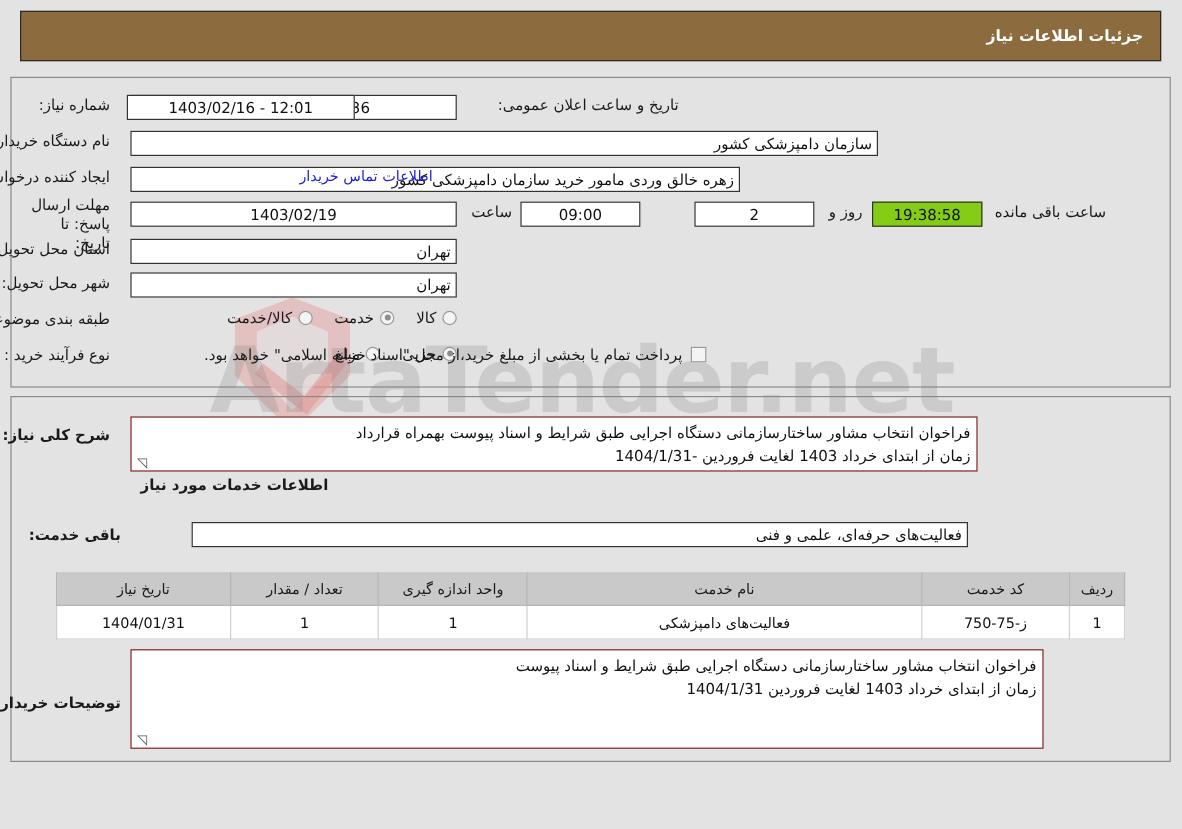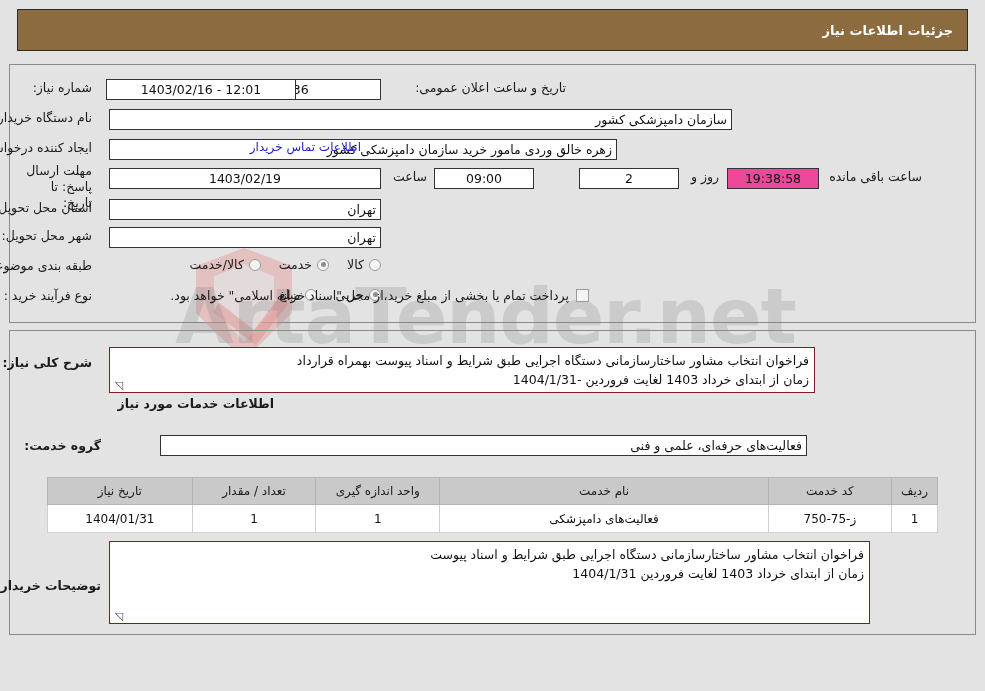--- a/index.html
+++ b/index.html
@@ -137,21 +137,21 @@
     font-size: 12.5px;
     padding: 0 4px;
     color: #111111;
     overflow: hidden;
     text-overflow: clip;
     white-space: nowrap;
   }
   .fld.ctr { text-align: center; }
   .fld.rgt { text-align: right; }
   .fld.num { direction: ltr; text-align: center; font-family: "DejaVu Sans", "Liberation Sans", sans-serif; }
-  .fld.yellow { background: #ec4899; }
+  .fld.yellow { background: #84cc16; }
 
   .link {
     color: #2222cc;
     font-size: 12px;
     text-decoration: none;
   }
 
   
   .radio {
     display: inline-block;
@@ -388,21 +388,21 @@
 </div>
 <div class="tarea" style="position:absolute; right:170px; top:347px; width:706px; height:46px; z-index:7;">
   <p>فراخوان انتخاب مشاور ساختارسازمانی دستگاه اجرایی طبق شرایط و اسناد پیوست بهمراه قرارداد</p>
   <p>زمان از ابتدای خرداد 1403 لغایت فروردین  -1404/1/31</p>
   <span class="grip">◹</span>
 </div>
 
 <div class="sect-h" style="right:711px; top:396px; z-index:7;">اطلاعات خدمات مورد نیاز</div>
 
 <div class="frow" style="right:884px; top:438px; z-index:7;">
-  <span class="lbl lbl-b">گروه خدمت:</span>
+  <span class="lbl lbl-b">باقی خدمت:</span>
 </div>
 <div class="fld rgt" style="position:absolute; right:178px; top:435px; width:647px; z-index:7;">فعالیت‌های حرفه‌ای، علمی و فنی</div>
 
 <table id="svc-table">
   <thead>
     <tr>
       <th style="width:38px;">ردیف</th>
       <th style="width:120px;">کد خدمت</th>
       <th style="width:345px;">نام خدمت</th>
       <th style="width:123px;">واحد اندازه گیری</th>

